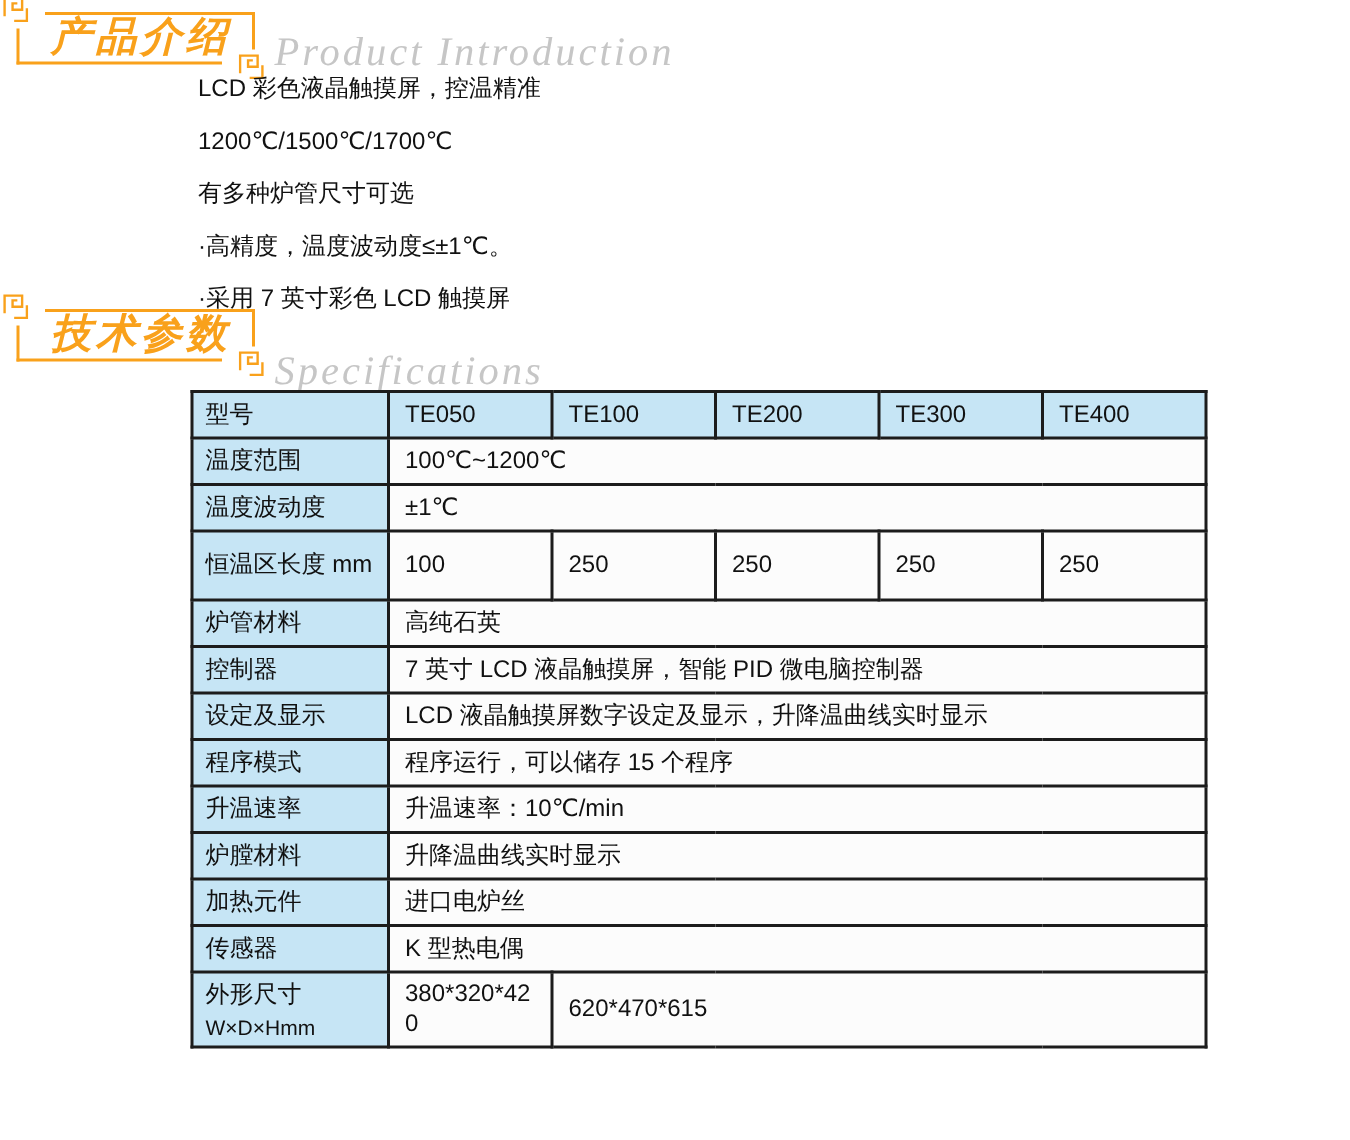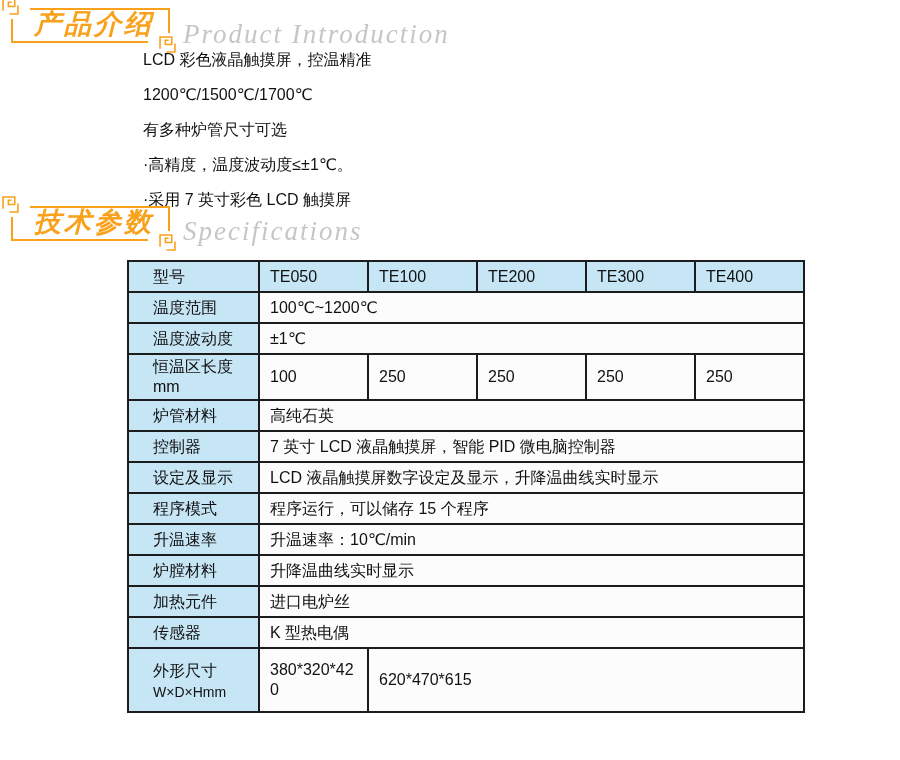--- a/index.html
+++ b/index.html
@@ -22,37 +22,37 @@
     border-left:2px solid var(--accent);border-bottom:2px solid var(--accent);}
   .badge .badge-text{position:absolute;left:30px;top:50%;transform:translateY(-46%);
     font-size:27px;font-weight:bold;letter-spacing:3px;white-space:nowrap;color:var(--accent);font-style:italic;}
   .badge .orn{position:absolute;}
   .badge .orn-tl{left:-2px;top:-4px;}
   .badge .orn-br{right:-4px;bottom:-9px;}
 
   .subtitle{position:absolute;left:183px;font-family:"Liberation Serif","DejaVu Serif",serif;
     font-style:italic;font-size:27px;letter-spacing:2px;color:var(--sub-gray);white-space:nowrap;}
   #subtitle-intro{top:3px;margin-top:16px;}
-  #subtitle-specs{top:216px;}
+  #subtitle-specs{top:232px;}
   #badge-intro{top:2px;}
   #badge-specs{top:200px;}
 
   
   .intro-lines{position:absolute;left:132px;top:42px;}
-  .intro-line{font-size:16px;line-height:35px;white-space:nowrap;margin-left:11px;}
+  .intro-line{font-size:16px;line-height:35px;white-space:nowrap;}
 
   
   table.specs{position:absolute;left:127px;top:260px;width:676px;
     border-collapse:collapse;table-layout:fixed;font-size:16px;}
   table.specs td{border:2px solid var(--bd);background:var(--cell-bg);
     height:31px;padding:2px 6px 2px 10px;vertical-align:middle;line-height:1.25;}
-  table.specs td.label-cell{background:var(--th-bg);padding-left:24px;}
+  table.specs td.label-cell{background:var(--th-bg);padding-left:8px;}
   table.specs tr.row-header td{background:var(--th-bg);}
   table.specs tr:nth-child(4){height:46px;}
-  table.specs tr:last-child{height:64px;}
+  table.specs tr:last-child{height:50px;}
   table.specs td.break-all{word-break:break-all;}
   table.specs td.justify{text-align:justify;text-align-last:justify;padding-right:10px;}
   table.specs .label-sub{font-size:14px;line-height:1.3;}
   table.specs .label-main{line-height:1.45;}
 </style>
 </head>
 <body>
 
 <div class="badge" id="badge-intro">
   <svg class="orn orn-tl" width="17" height="17" viewBox="0 0 16 16" fill="none">

